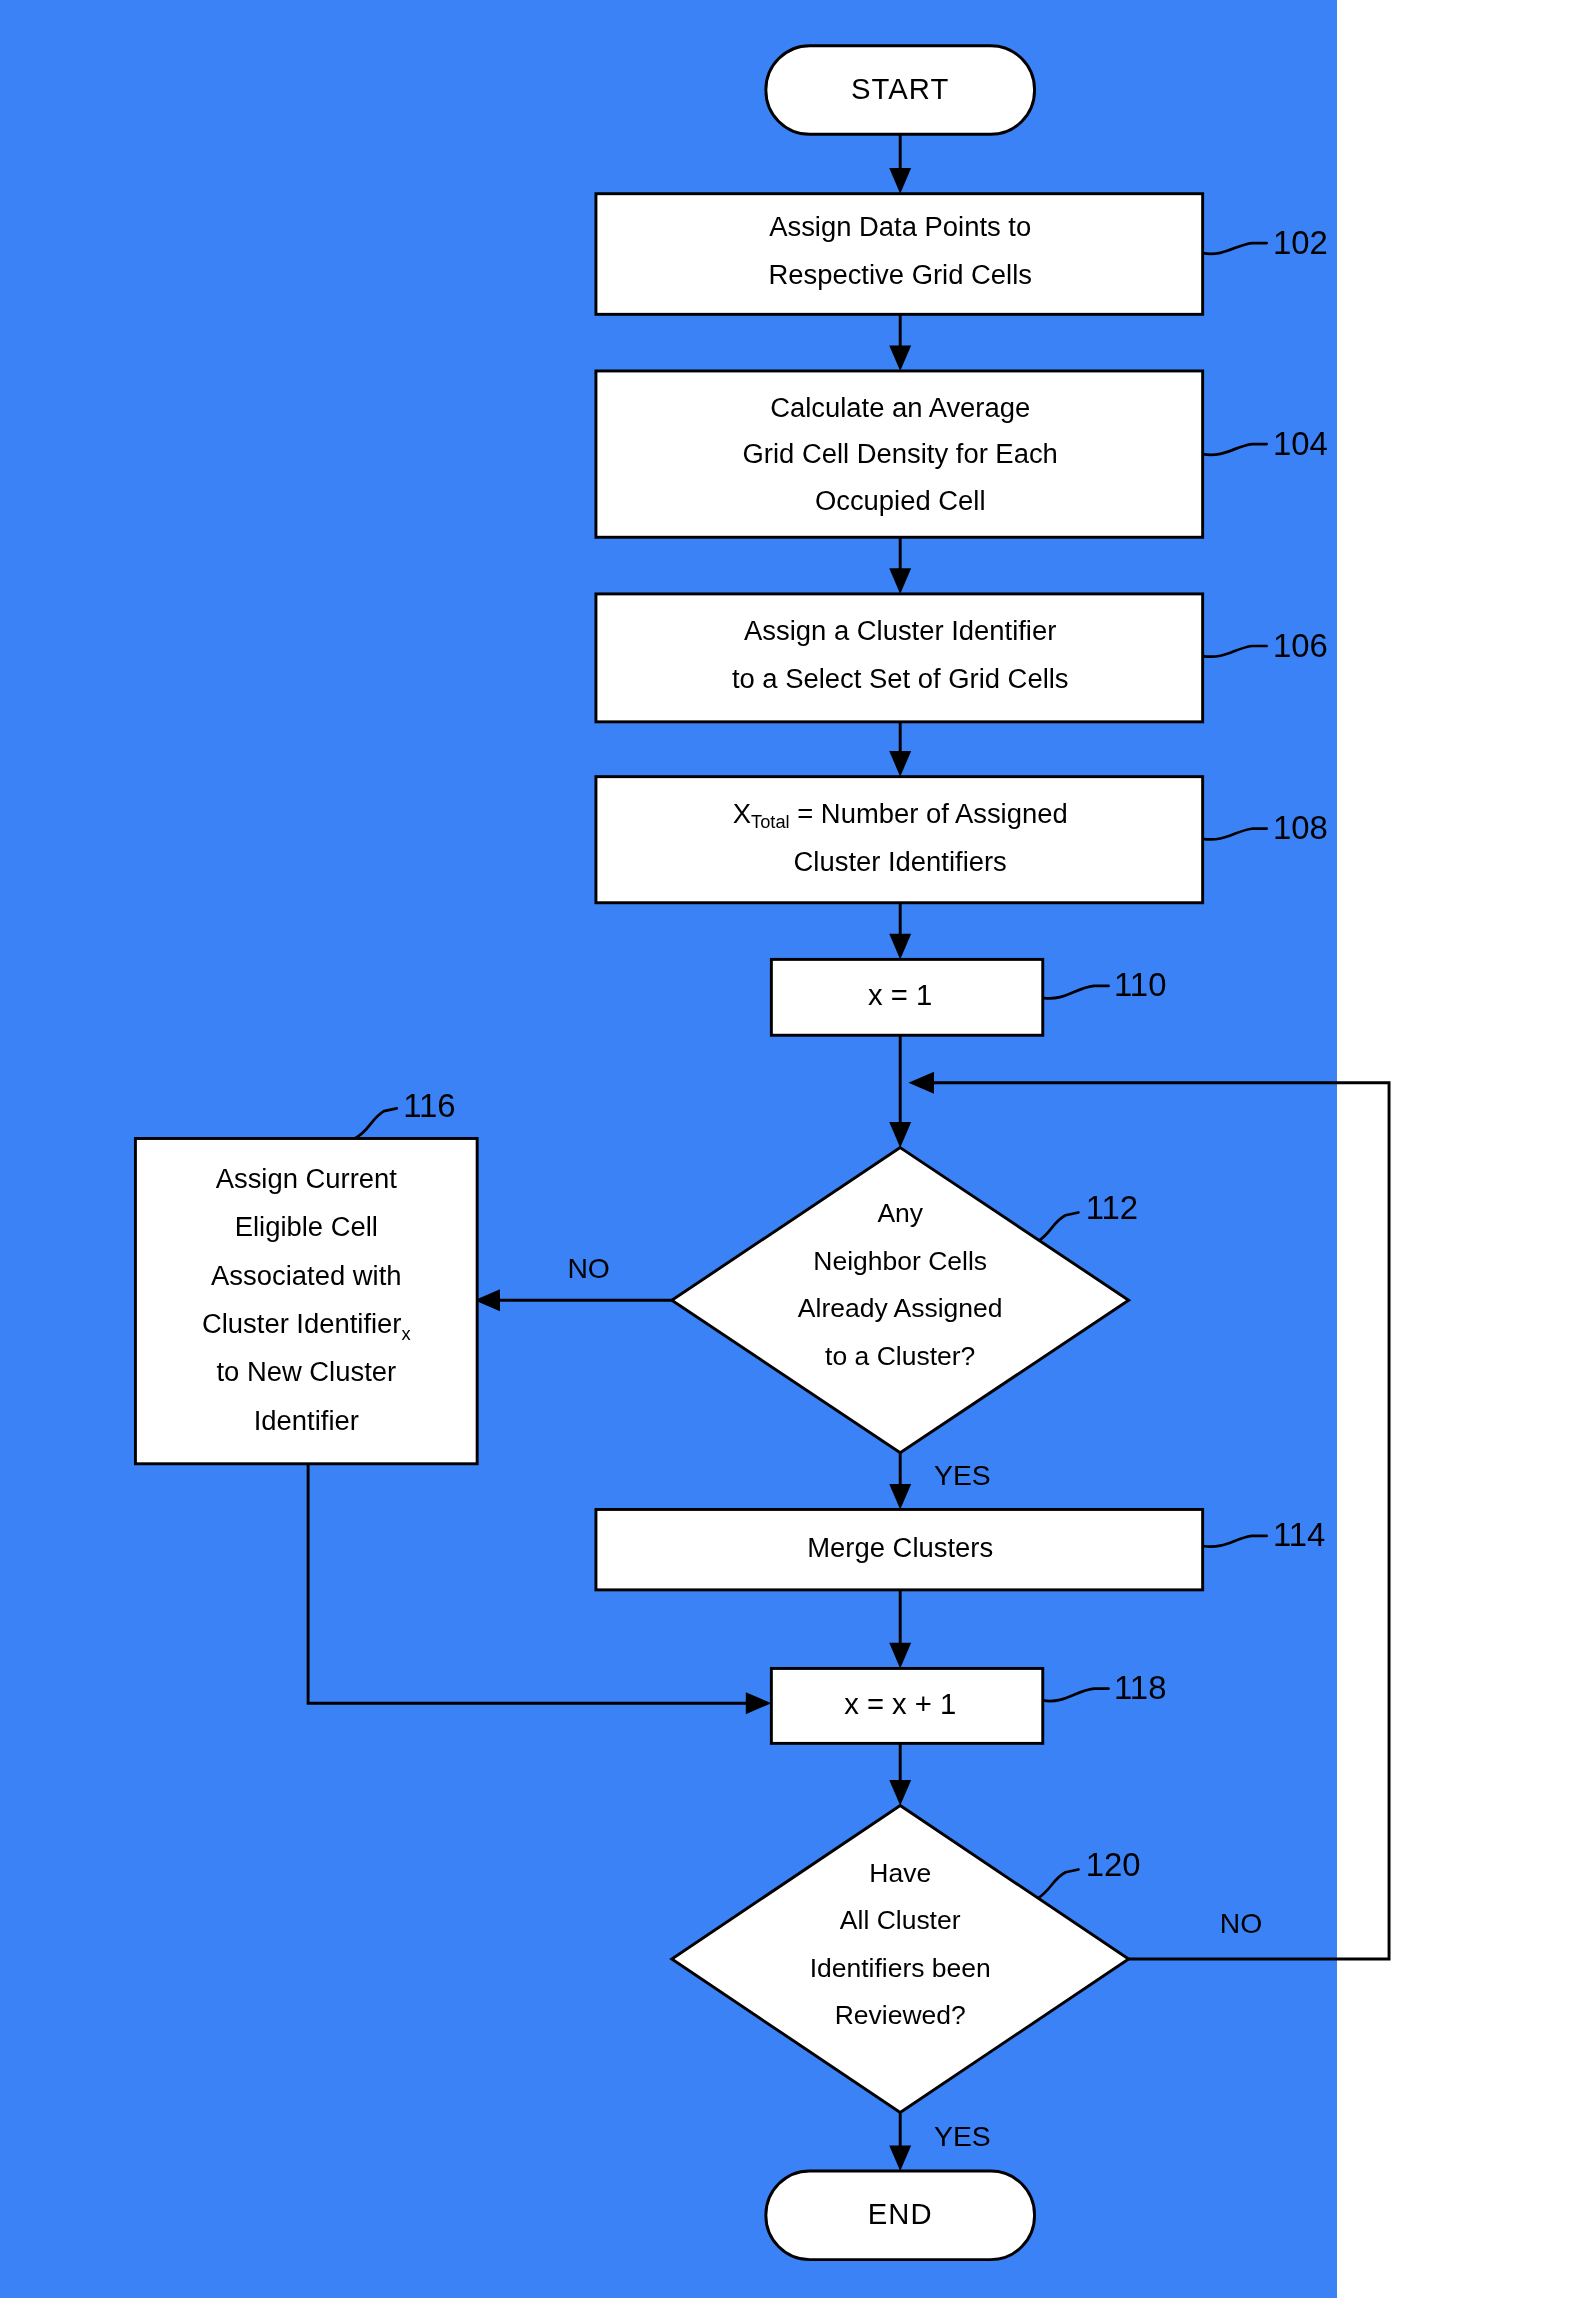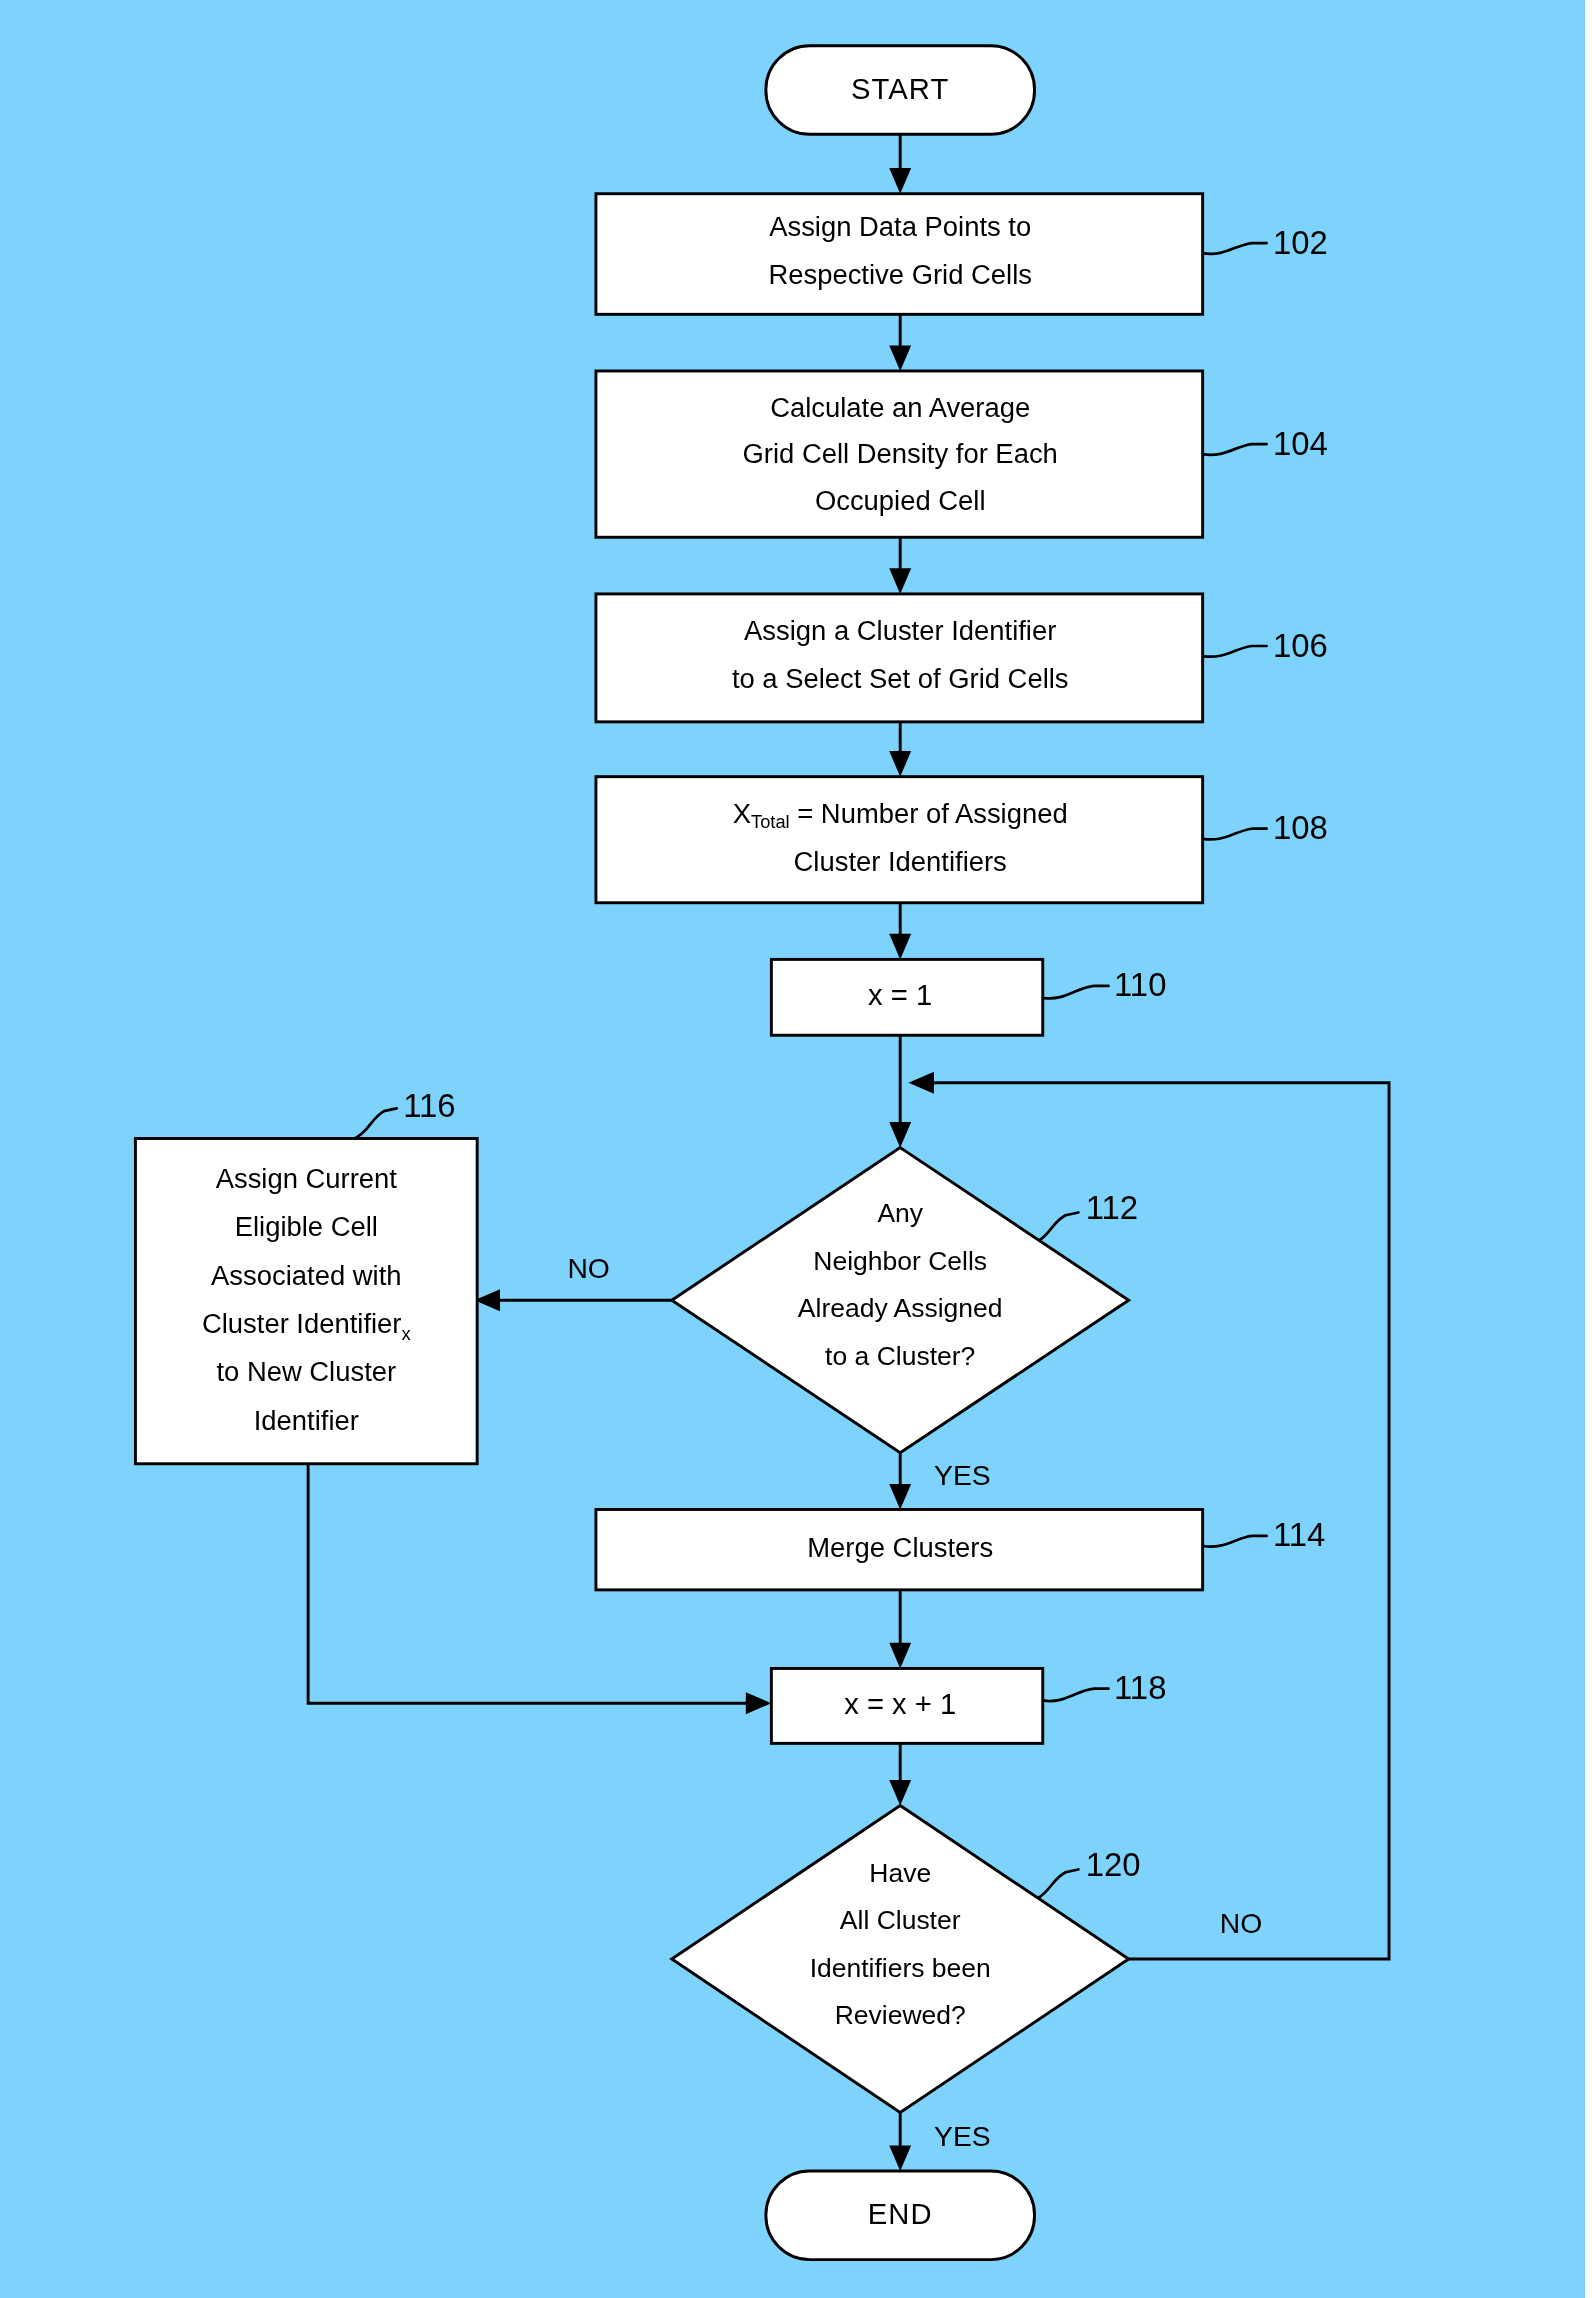--- a/index.html
+++ b/index.html
@@ -8,23 +8,23 @@
     background: #ffffff;
   }
   body {
     width: 1593px;
     height: 2298px;
     font-family: "Liberation Sans", sans-serif;
     overflow: hidden;
   }
   #flow-root {
     position: relative;
-    width: 1585px;
+    width: 1337px;
     height: 2298px;
-    background: #7dd3fc;
+    background: #3b82f6;
   }
   svg#flow-svg {
     position: absolute;
     top: 0;
     left: 0;
     width: 1593px;
     height: 2298px;
     display: block;
   }
   .shape {

